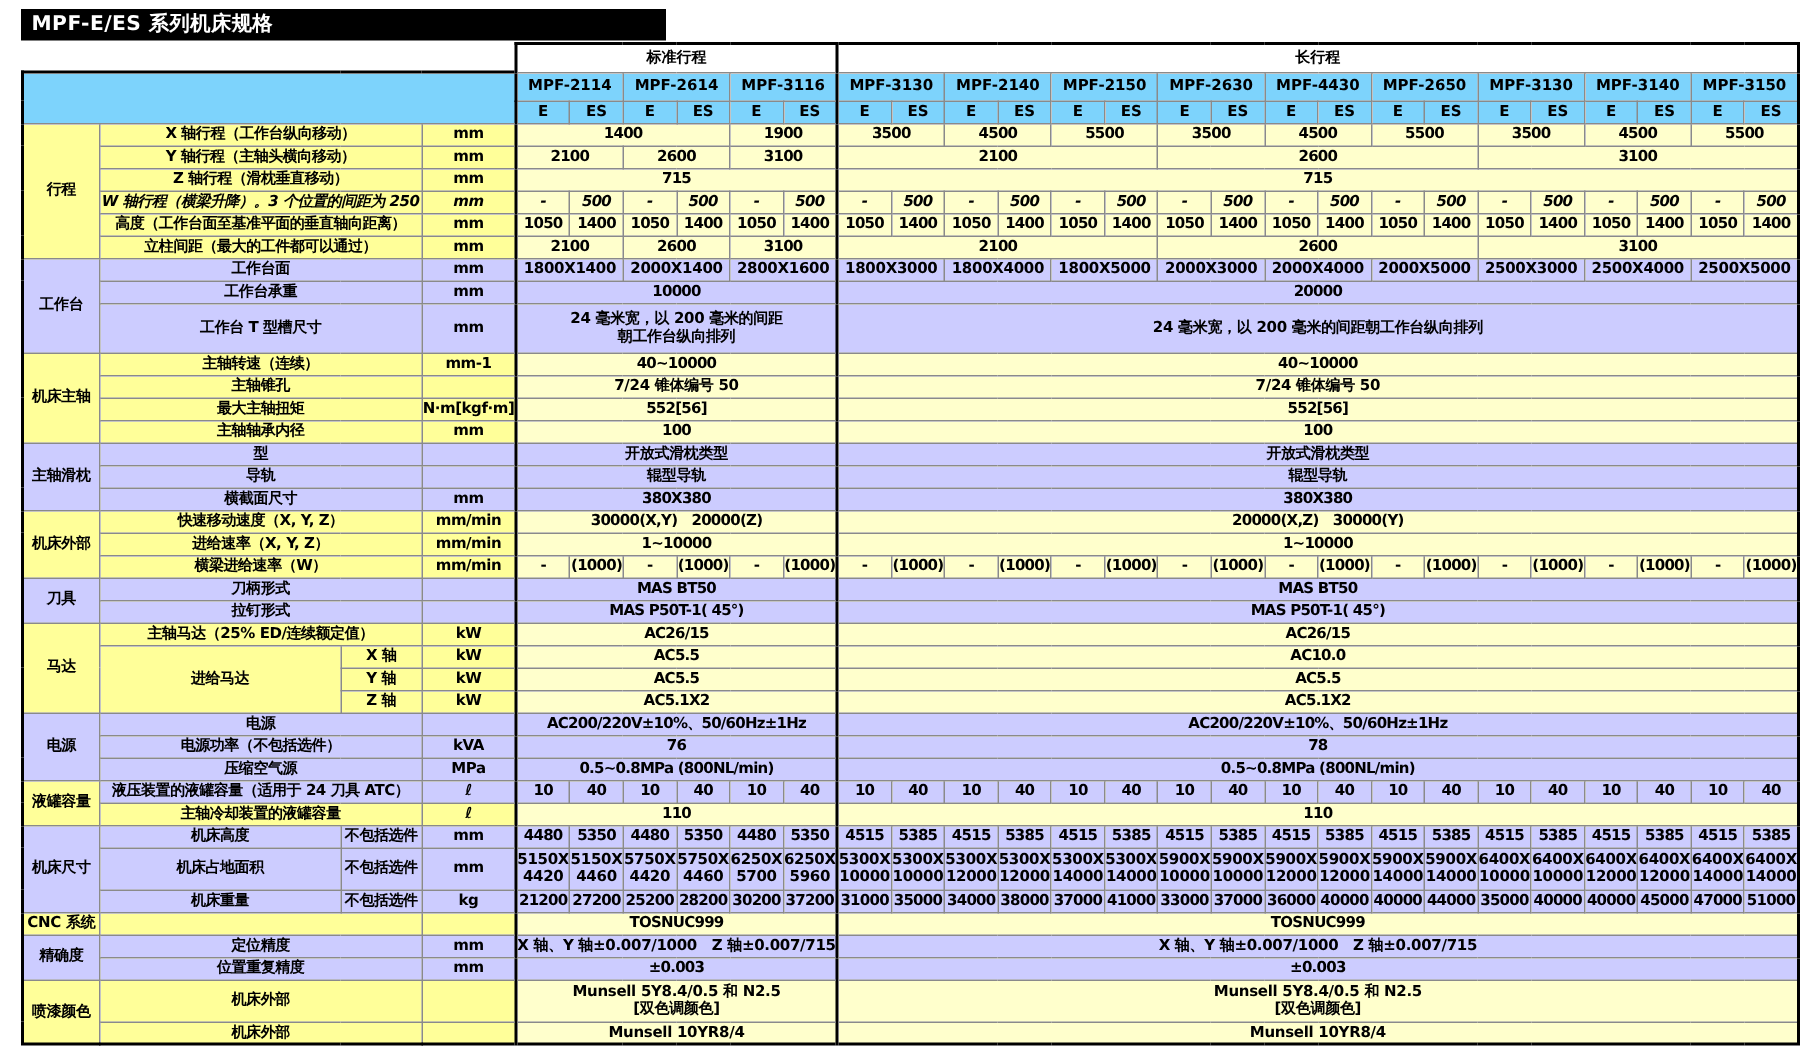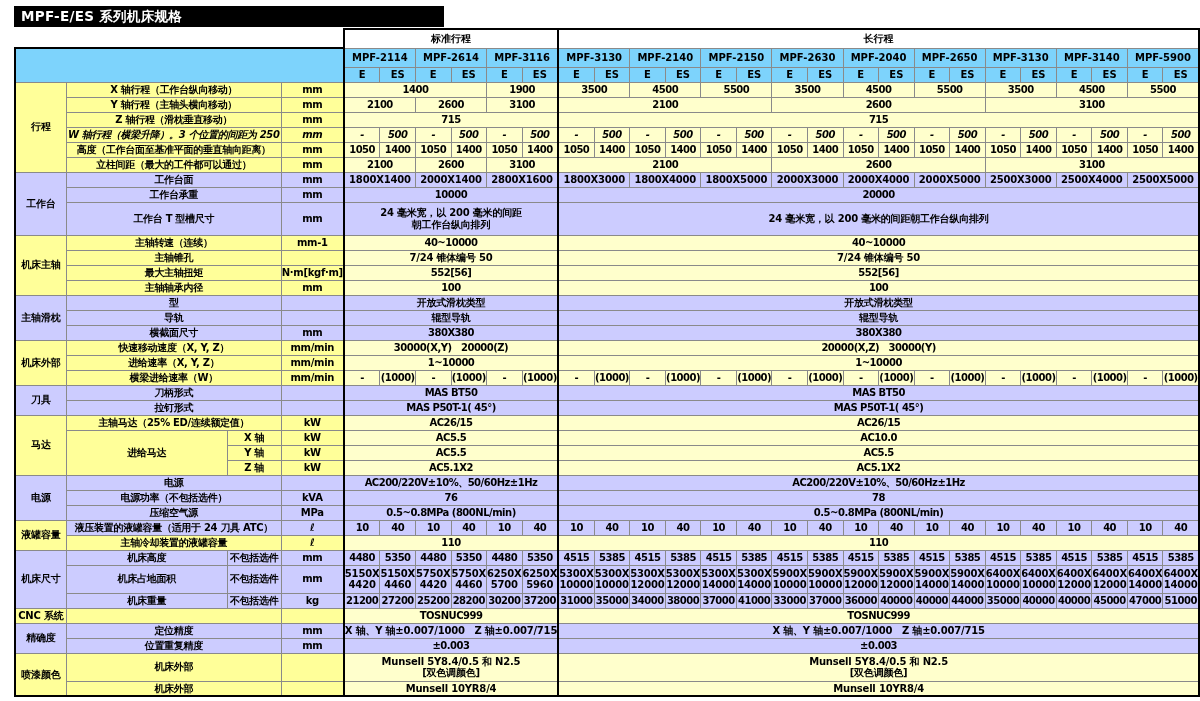--- a/index.html
+++ b/index.html
@@ -74,25 +74,25 @@
         </tr>
         <tr style="height: 19px;">
           <td colspan="4" rowspan="2" class="blue tkL tkT tkR"></td>
           <td colspan="2" class="blue model">MPF-2114</td>
           <td colspan="2" class="blue model">MPF-2614</td>
           <td colspan="2" class="blue model">MPF-3116</td>
           <td colspan="2" class="blue model tkL">MPF-3130</td>
           <td colspan="2" class="blue model">MPF-2140</td>
           <td colspan="2" class="blue model">MPF-2150</td>
           <td colspan="2" class="blue model">MPF-2630</td>
-          <td colspan="2" class="blue model">MPF-2040</td>
+          <td colspan="2" class="blue model">MPF-4430</td>
           <td colspan="2" class="blue model">MPF-2650</td>
           <td colspan="2" class="blue model">MPF-3130</td>
           <td colspan="2" class="blue model">MPF-3140</td>
-          <td colspan="2" class="blue model tkR">MPF-5900</td>
+          <td colspan="2" class="blue model tkR">MPF-3150</td>
         </tr>
         <tr style="height: 15px;">
           <td class="blue ser tkL">E</td>
           <td class="blue ser">ES</td>
           <td class="blue ser">E</td>
           <td class="blue ser">ES</td>
           <td class="blue ser">E</td>
           <td class="blue ser">ES</td>
           <td class="blue ser tkL">E</td>
           <td class="blue ser">ES</td>

